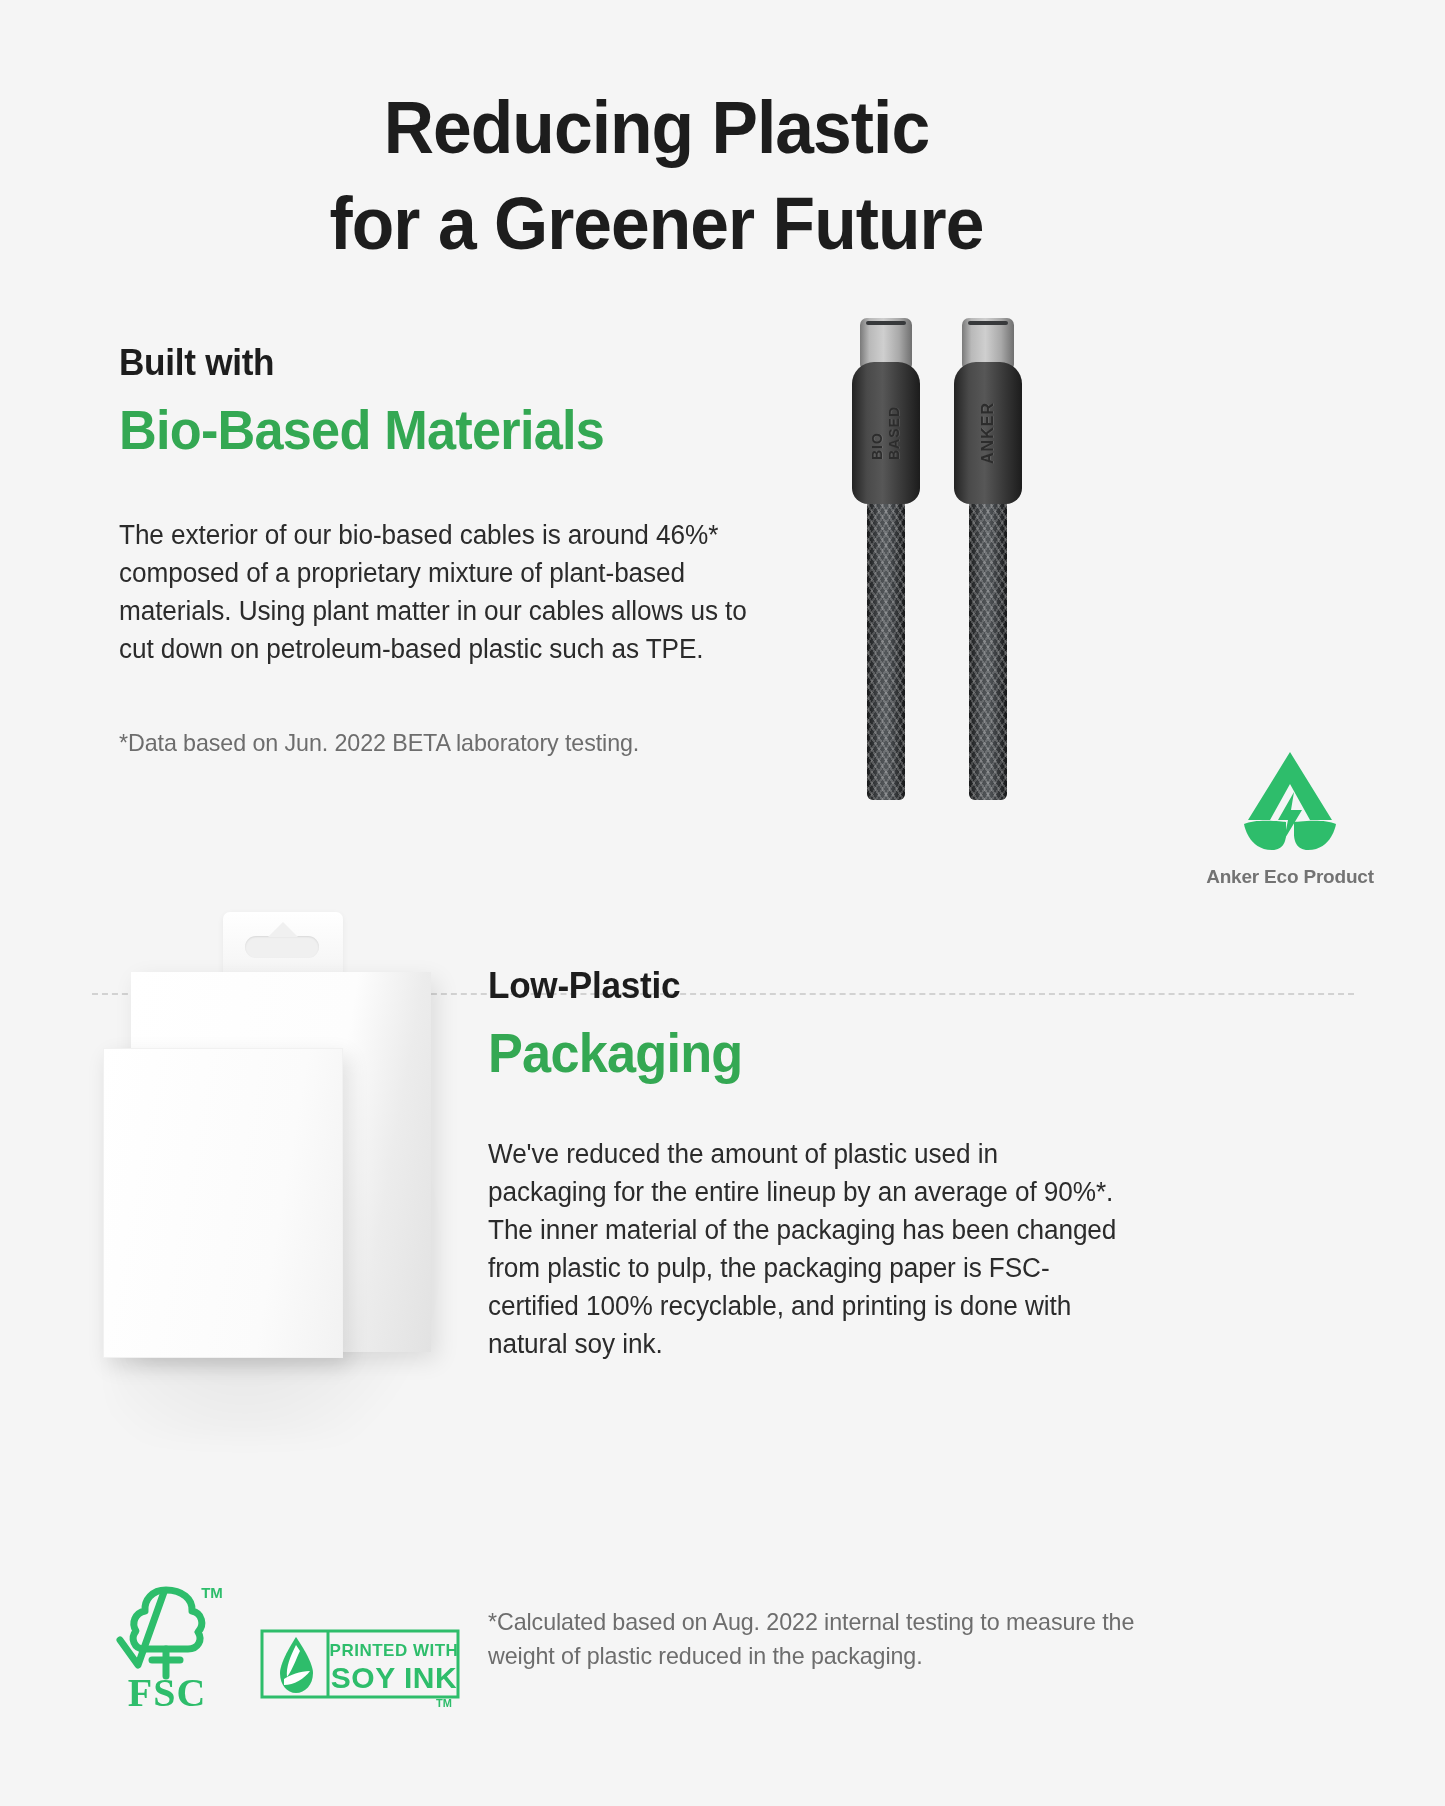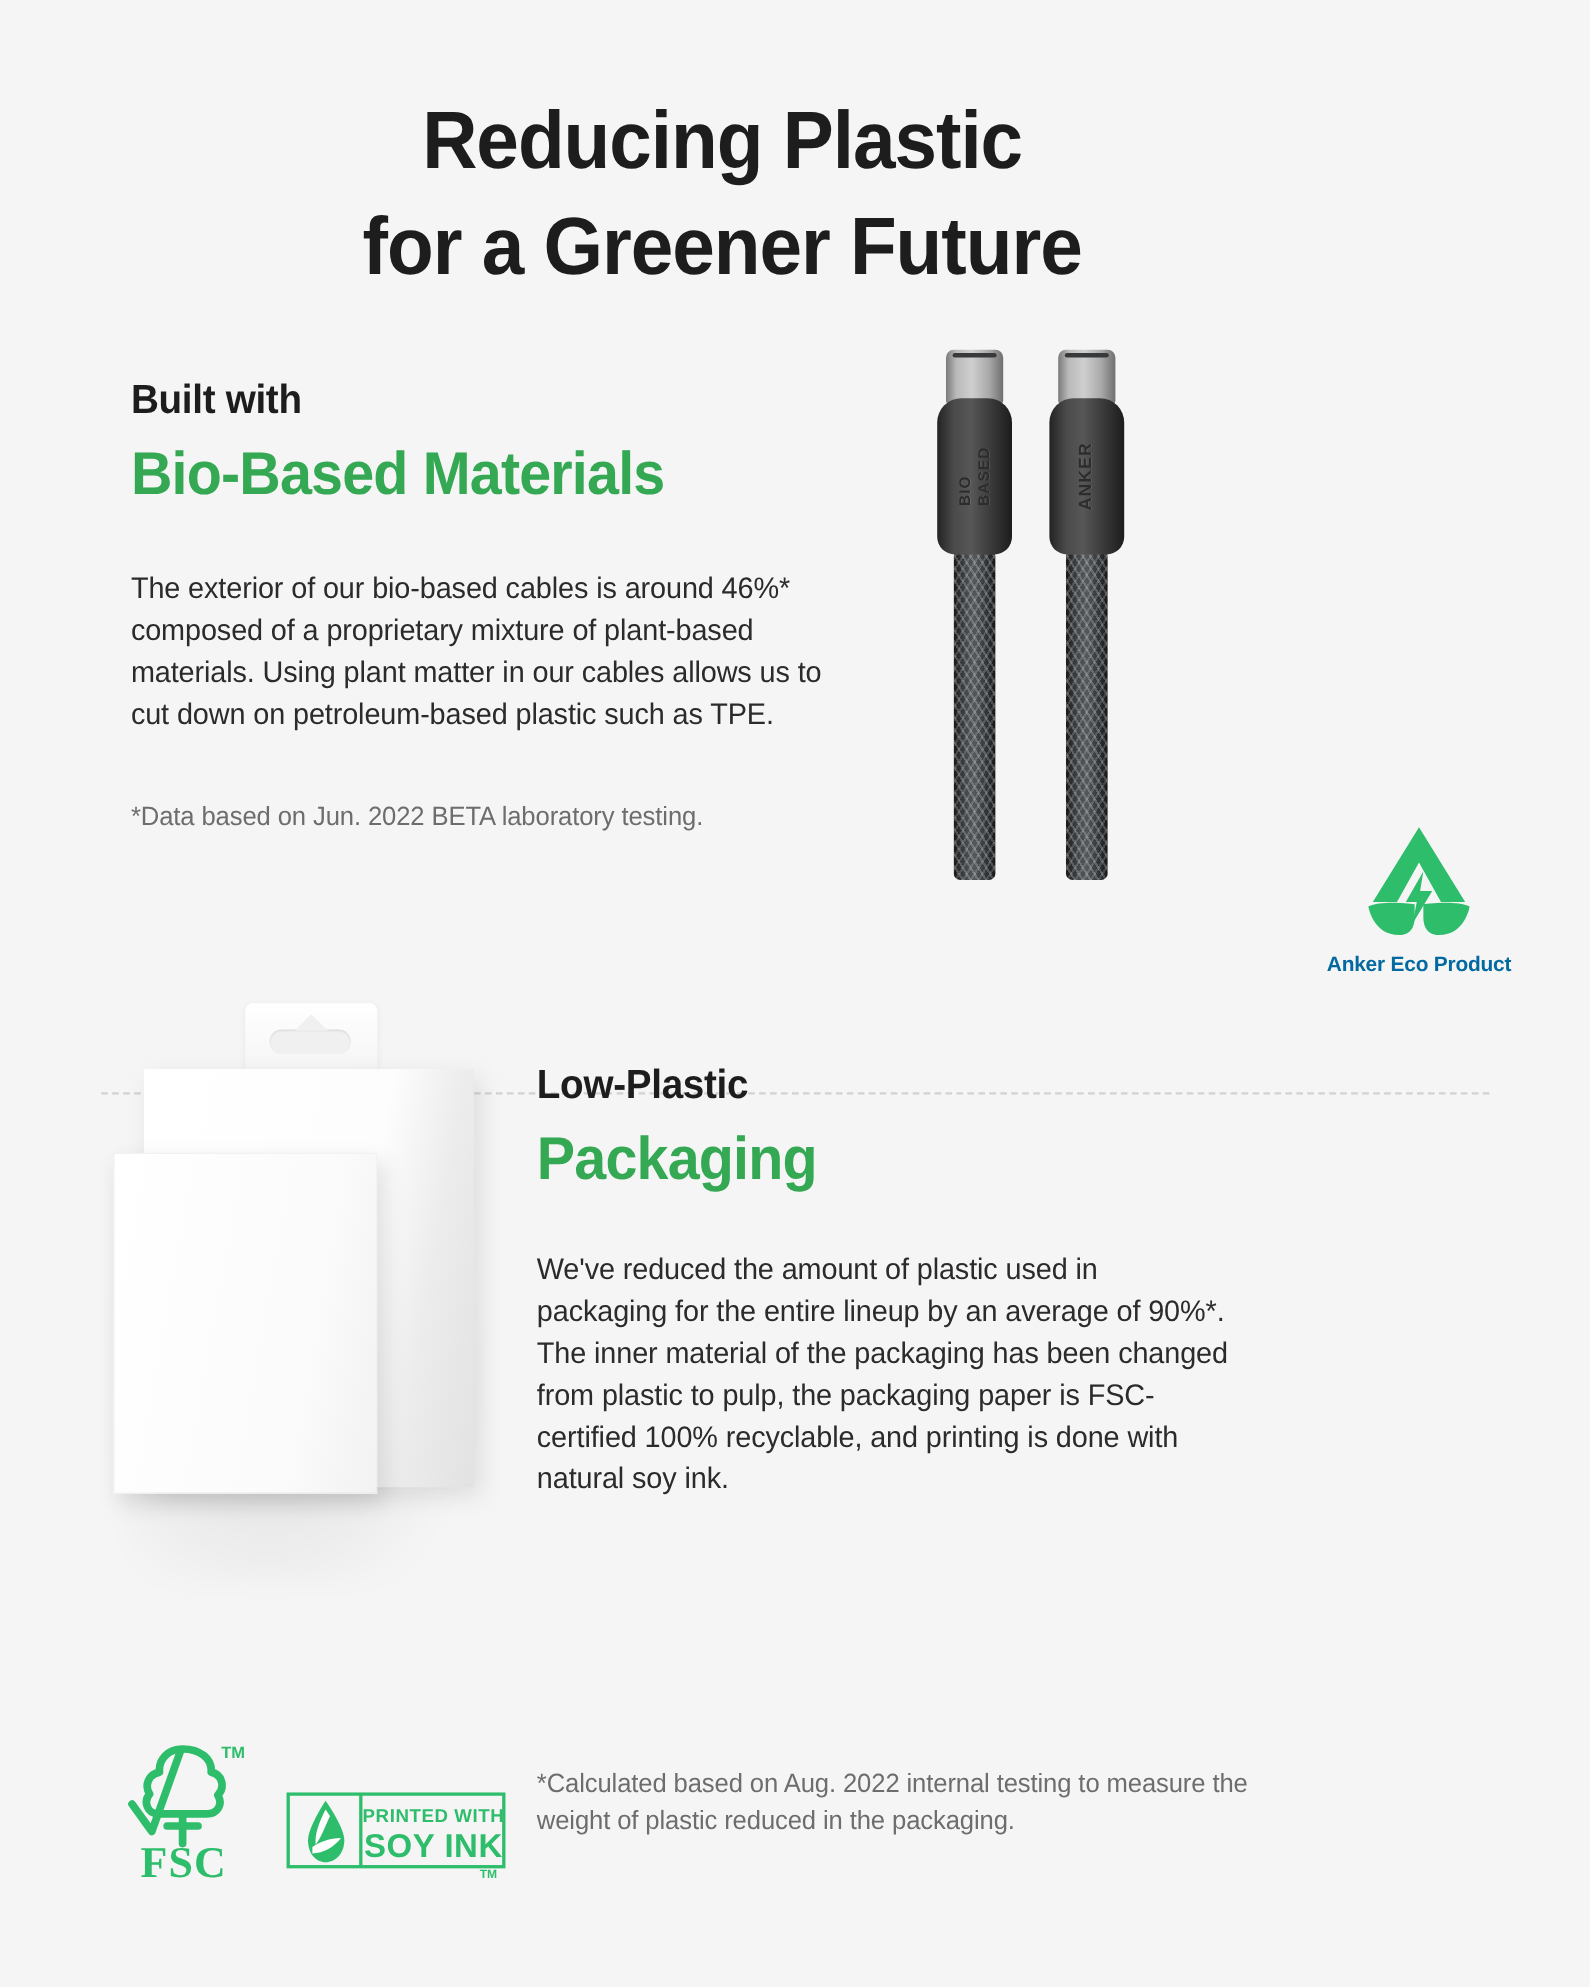--- a/index.html
+++ b/index.html
@@ -142,21 +142,21 @@
     position: absolute;
     left: 1195px;
     top: 748px;
     width: 190px;
     text-align: center;
   }
   .eco-caption {
     margin-top: 6px;
     font-size: 19px;
     font-weight: bold;
-    color: #0369a1;
+    color: #737373;
     letter-spacing: -0.2px;
   }
 
   
   .divider {
     position: absolute;
     left: 92px; top: 993px;
     width: 1262px; height: 0;
     border-top: 2px dashed #d2d2d2;
   }

